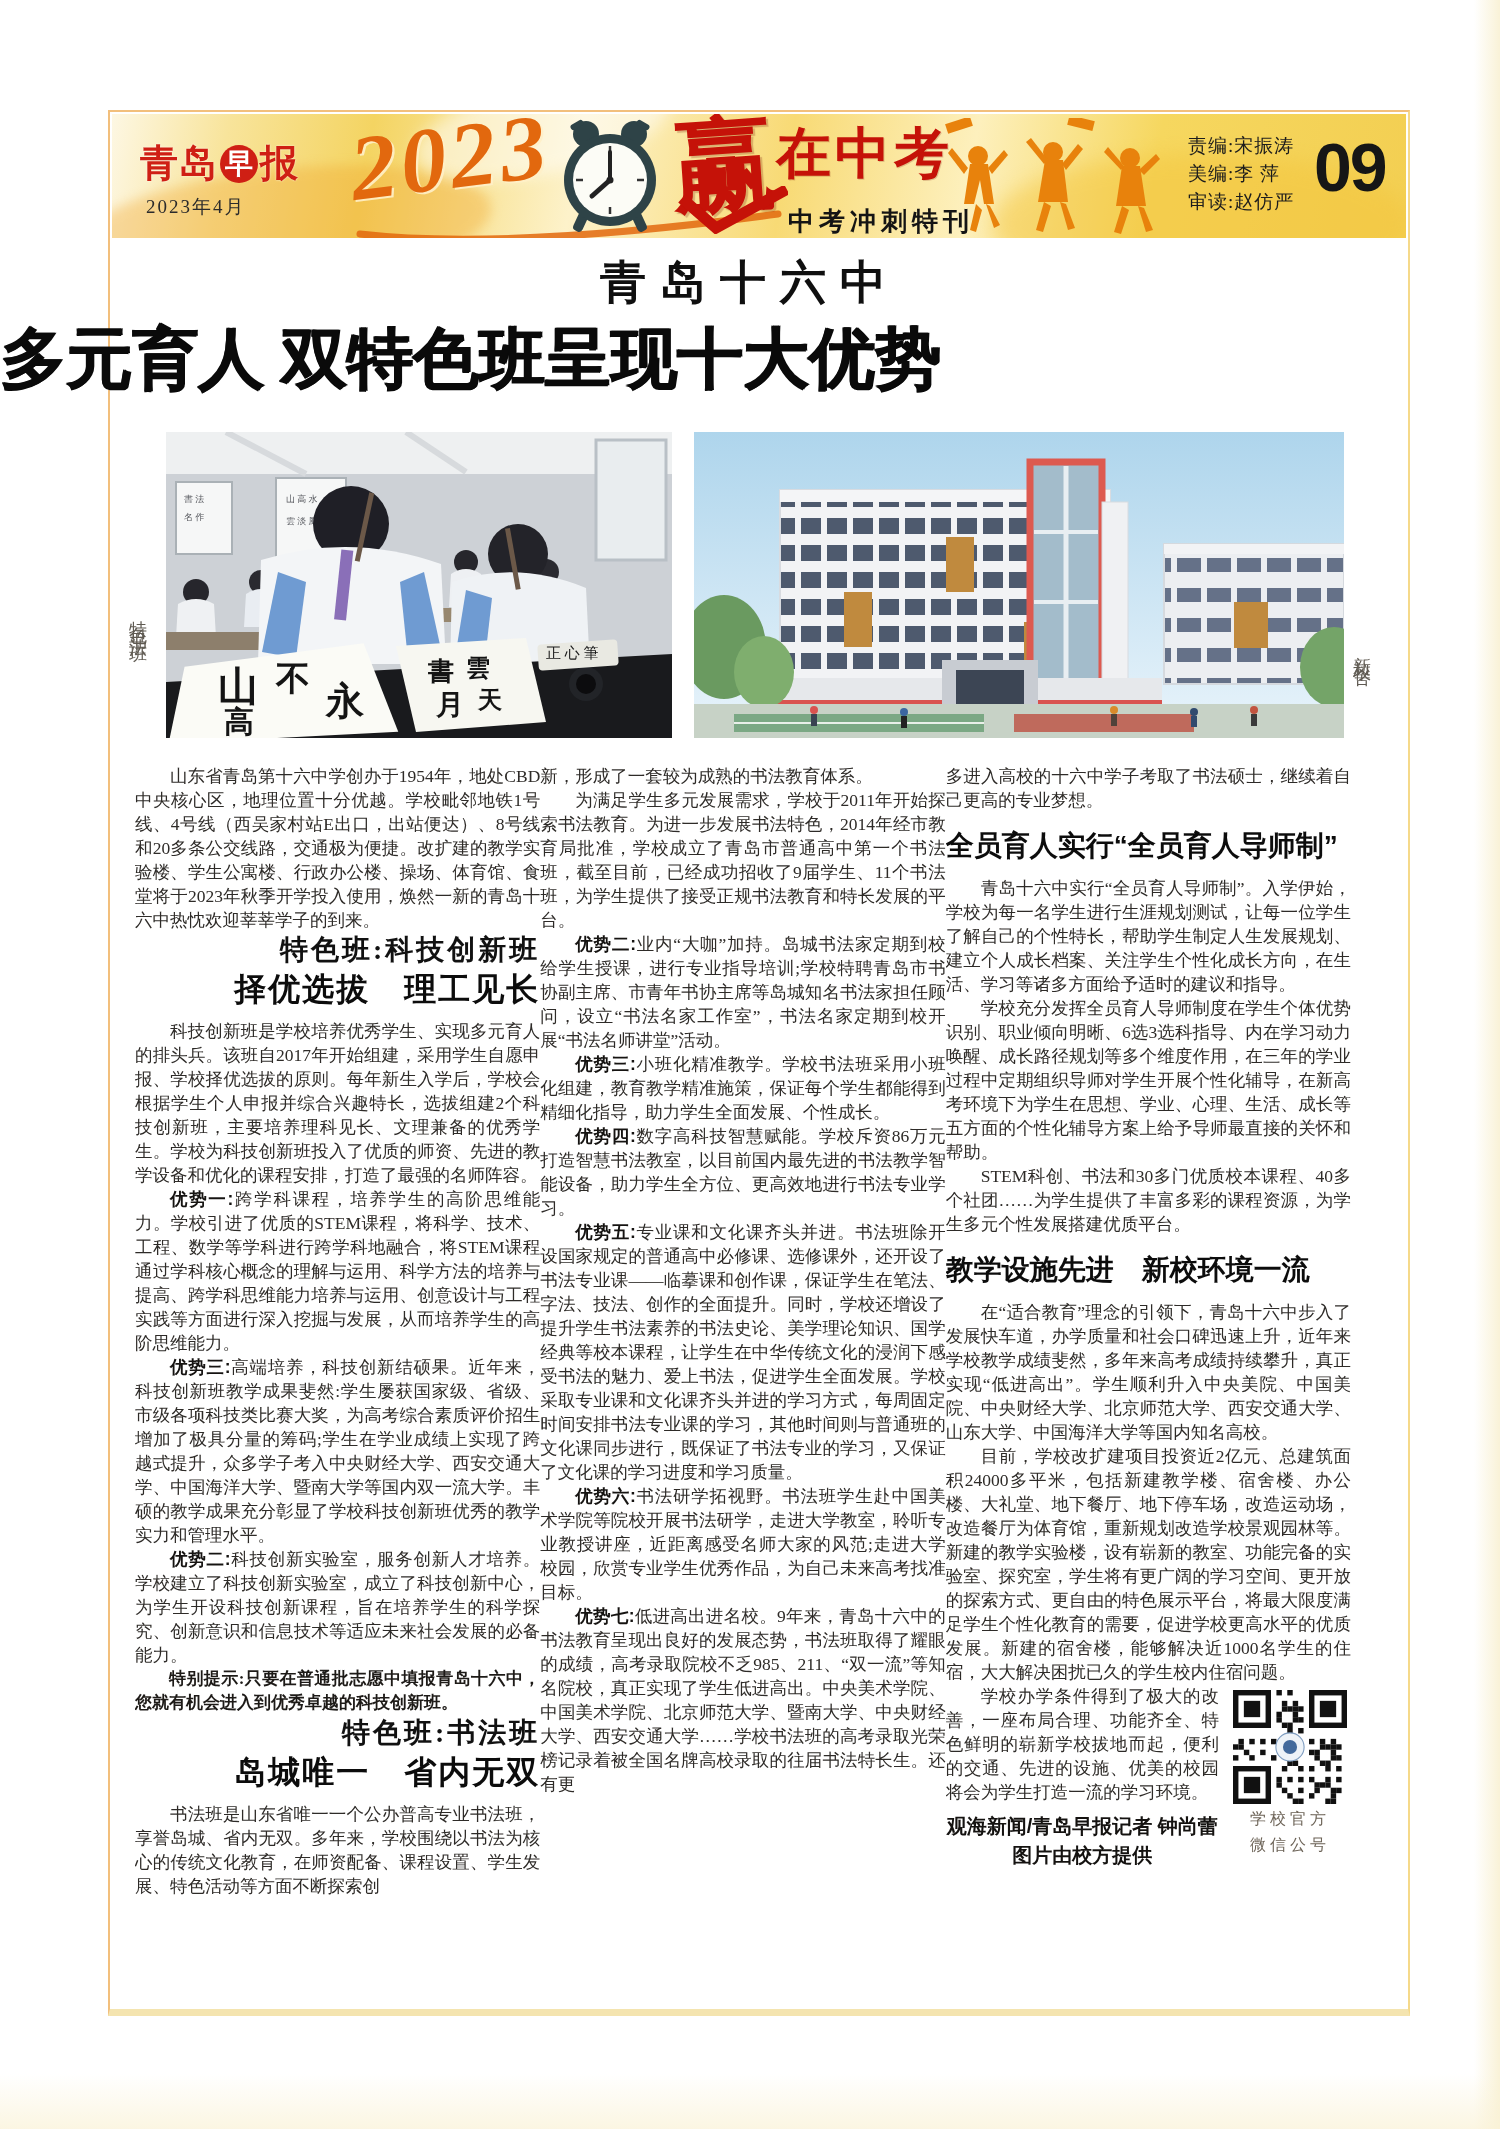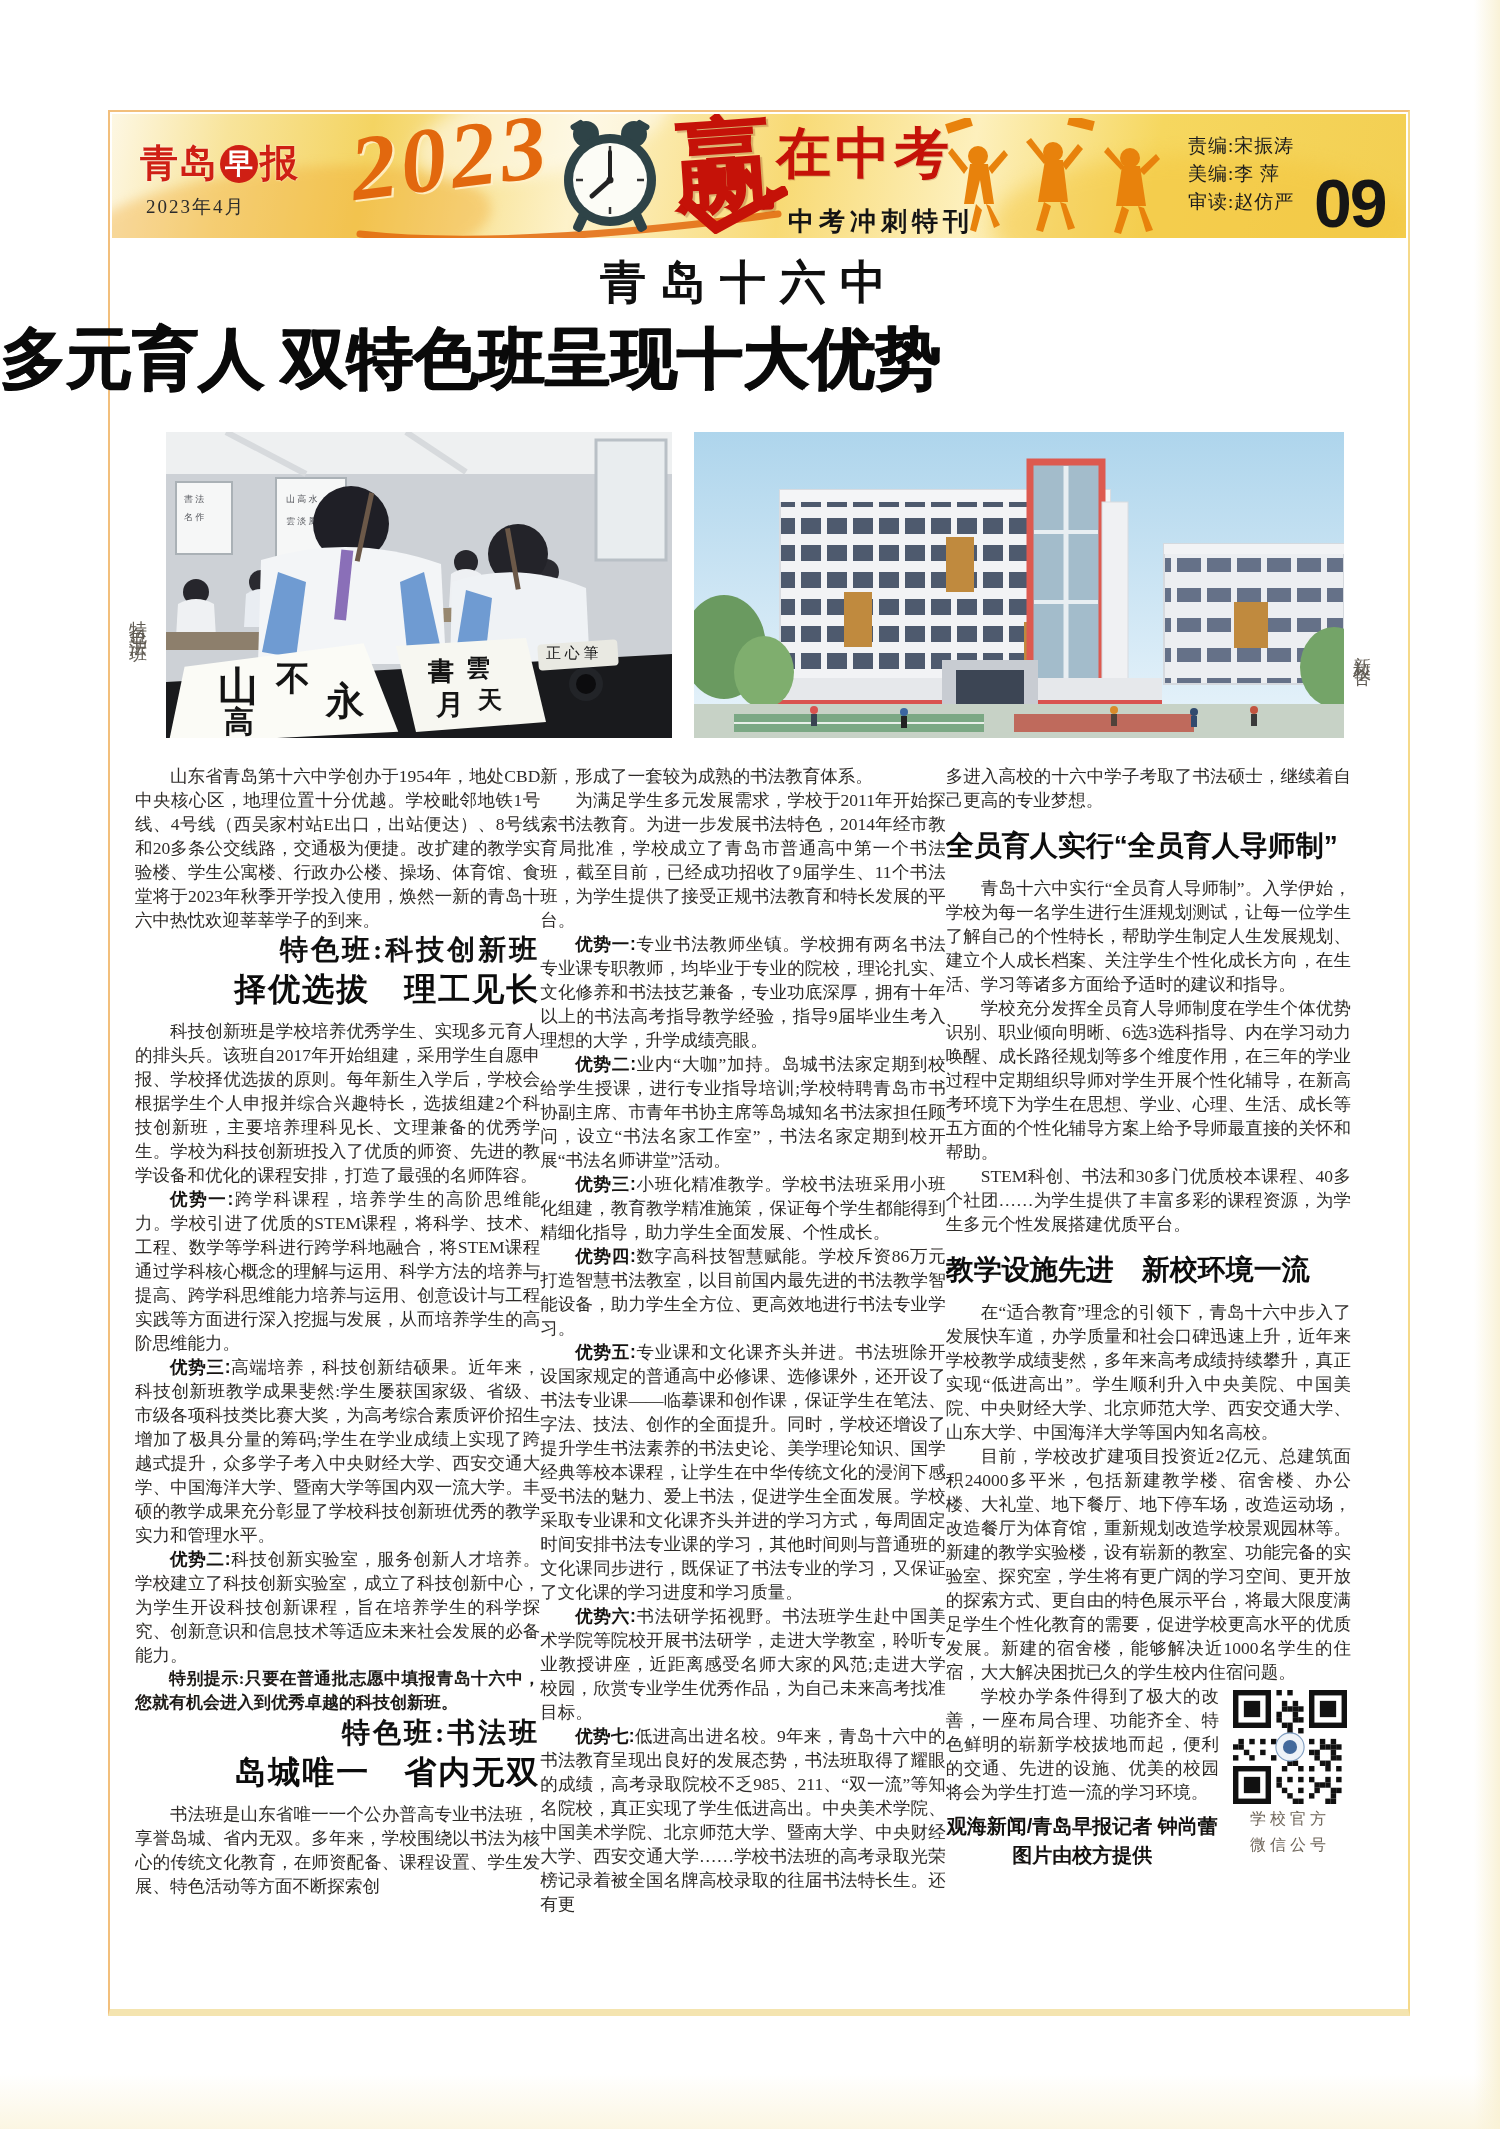--- a/index.html
+++ b/index.html
@@ -45,21 +45,21 @@
   .banner-rest { font-size:55px; font-weight:900; color:#c51208; letter-spacing:4px; line-height:1;
      font-family:"Liberation Serif",serif; padding-bottom:34px; text-shadow:1px 1px 0 rgba(120,20,0,.2);}
   .check-swoosh { position:absolute; left:566px; top:72px; }
   .banner-sub { position:absolute; left:676px; top:90px; font-family:"Liberation Sans",sans-serif;
      font-weight:800; font-size:26px; letter-spacing:5px; color:#141414; }
 
   .silhouettes { position:absolute; left:806px; top:4px; }
   .editors { position:absolute; left:1076px; top:18px; font-size:19px; line-height:28px; color:#1c1c1c;
      letter-spacing:1px; }
   .pagenum { position:absolute; left:1202px; top:14px; font-family:"Liberation Sans",sans-serif;
-     font-weight:900; font-size:68px; letter-spacing:-2px; color:#161616;margin-top:36px; }
+     font-weight:900; font-size:68px; letter-spacing:-2px; color:#161616; }
 
   
   .kicker { position:absolute; left:0; top:252px; width:100%; text-align:center; font-weight:900;
      font-size:46px; letter-spacing:14px; color:#0f0f0f; }
   .main-title { position:absolute; left:0; top:314px; width:100%; text-align:left; font-weight:900;
      font-size:66px; letter-spacing:0px; color:#0a0a0a; text-shadow:1.5px 0 0 #0a0a0a, 0 1px 0 #0a0a0a; }
 
   
   .photo { position:absolute; overflow:hidden; background:#0ea5e9; }
   .photo-left { left:166px; top:432px; width:506px; height:306px; }
@@ -307,21 +307,20 @@
         <p class="tip"><b class="lead">特别提示:</b>只要在普通批志愿中填报青岛十六中，您就有机会进入到优秀卓越的科技创新班。</p>
         <div class="col-h2">
           <div class="l1">特色班:书法班</div>
           <div class="l2">岛城唯一　省内无双</div>
         </div>
         <p class="para">书法班是山东省唯一一个公办普高专业书法班，享誉岛城、省内无双。多年来，学校围绕以书法为核心的传统文化教育，在师资配备、课程设置、学生发展、特色活动等方面不断探索创</p>
       </div>
     <div class="col">
         <p class="para noind">新，形成了一套较为成熟的书法教育体系。</p>
         <p class="para">为满足学生多元发展需求，学校于2011年开始探索书法教育。为进一步发展书法特色，2014年经市教育局批准，学校成立了青岛市普通高中第一个书法班，截至目前，已经成功招收了9届学生、11个书法班，为学生提供了接受正规书法教育和特长发展的平台。</p>
-        <p class="para"><b class="lead">优势一:</b>专业书法教师坐镇。学校拥有两名书法专业课专职教师，均毕业于专业的院校，理论扎实、文化修养和书法技艺兼备，专业功底深厚，拥有十年以上的书法高考指导教学经验，指导9届毕业生考入理想的大学，升学成绩亮眼。</p>
         <p class="para"><b class="lead">优势二:</b>业内“大咖”加持。岛城书法家定期到校给学生授课，进行专业指导培训;学校特聘青岛市书协副主席、市青年书协主席等岛城知名书法家担任顾问，设立“书法名家工作室”，书法名家定期到校开展“书法名师讲堂”活动。</p>
         <p class="para"><b class="lead">优势三:</b>小班化精准教学。学校书法班采用小班化组建，教育教学精准施策，保证每个学生都能得到精细化指导，助力学生全面发展、个性成长。</p>
         <p class="para"><b class="lead">优势四:</b>数字高科技智慧赋能。学校斥资86万元打造智慧书法教室，以目前国内最先进的书法教学智能设备，助力学生全方位、更高效地进行书法专业学习。</p>
         <p class="para"><b class="lead">优势五:</b>专业课和文化课齐头并进。书法班除开设国家规定的普通高中必修课、选修课外，还开设了书法专业课——临摹课和创作课，保证学生在笔法、字法、技法、创作的全面提升。同时，学校还增设了提升学生书法素养的书法史论、美学理论知识、国学经典等校本课程，让学生在中华传统文化的浸润下感受书法的魅力、爱上书法，促进学生全面发展。学校采取专业课和文化课齐头并进的学习方式，每周固定时间安排书法专业课的学习，其他时间则与普通班的文化课同步进行，既保证了书法专业的学习，又保证了文化课的学习进度和学习质量。</p>
         <p class="para"><b class="lead">优势六:</b>书法研学拓视野。书法班学生赴中国美术学院等院校开展书法研学，走进大学教室，聆听专业教授讲座，近距离感受名师大家的风范;走进大学校园，欣赏专业学生优秀作品，为自己未来高考找准目标。</p>
         <p class="para"><b class="lead">优势七:</b>低进高出进名校。9年来，青岛十六中的书法教育呈现出良好的发展态势，书法班取得了耀眼的成绩，高考录取院校不乏985、211、“双一流”等知名院校，真正实现了学生低进高出。中央美术学院、中国美术学院、北京师范大学、暨南大学、中央财经大学、西安交通大学……学校书法班的高考录取光荣榜记录着被全国名牌高校录取的往届书法特长生。还有更</p>
       </div>
     <div class="col">
         <p class="para noind">多进入高校的十六中学子考取了书法硕士，继续着自己更高的专业梦想。</p>
         <div class="col-h1">全员育人实行“全员育人导师制”</div>

